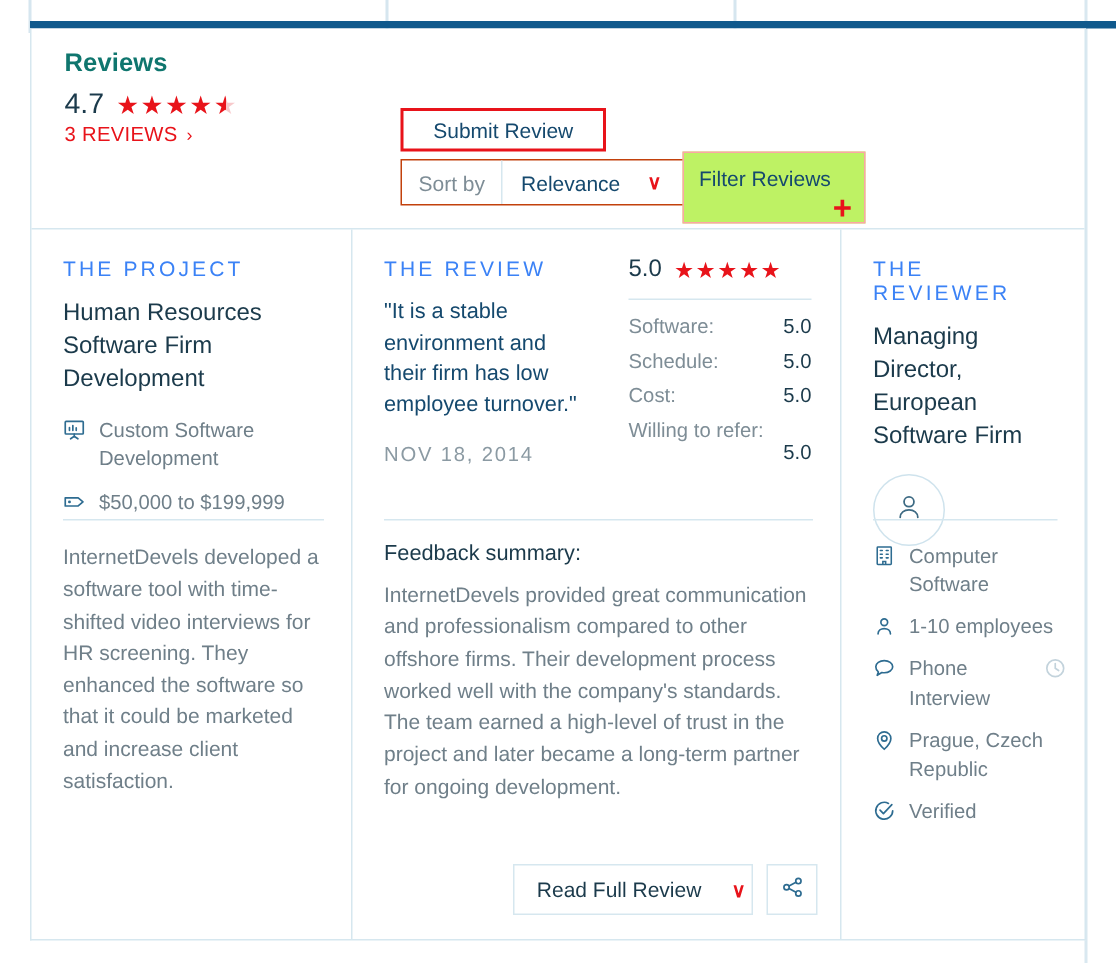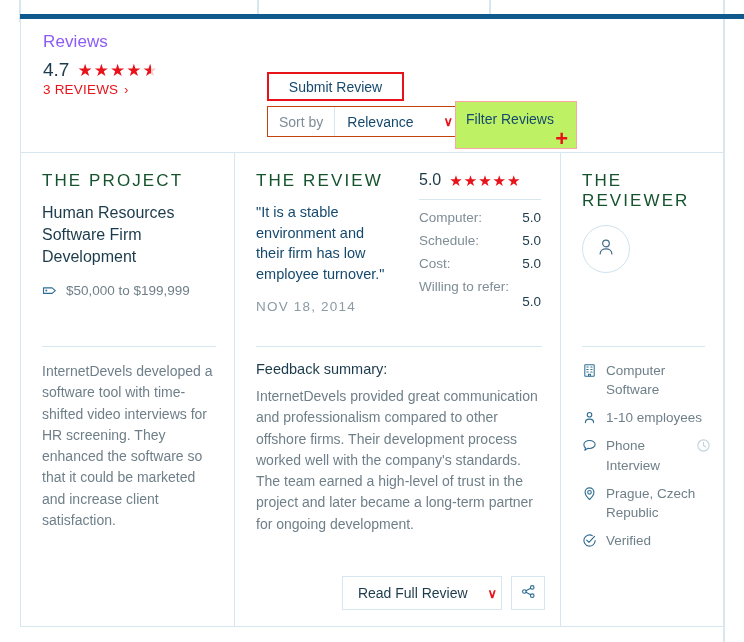--- a/index.html
+++ b/index.html
@@ -25,21 +25,21 @@
   
   .card {
     position: absolute; left: 20px; top: 19px; width: 704px; height: 608px;
     background: #fff; border: 1px solid #d6e7ef; border-top: none;
   }
 
   
   .rev-header { position: relative; height: 134px; border-bottom: 1px solid #d6e7ef; }
   .rev-title {
     position: absolute; left: 22px; top: 13px;
-    font-size: 17px; color: #8b5cf6; font-weight: 400; letter-spacing: .1px;
+    font-size: 17px; color: #0f766e; font-weight: 700; letter-spacing: .1px;
   }
   .score-row { position: absolute; left: 22px; top: 40px; display: flex; align-items: center; gap: 8px; }
   .score-num { font-size: 19px; color: #1b3a4b; }
   .stars { display: inline-flex; gap: 1px; line-height: 1; }
   .star { font-size: 17px; color: #e8131a; line-height: 1; }
   .star.half {
     position: relative; color: #f4a9ab;
     background: linear-gradient(90deg, #e8131a 55%, #f7c9cb 55%);
     -webkit-background-clip: text; background-clip: text; color: transparent;
   }
@@ -60,21 +60,21 @@
   .sortbox {
     position: absolute; left: 246px; top: 87px; height: 31px;
     display: flex; align-items: stretch;
     border: 1px solid #c2410c; background: #fff;
   }
   .sort-label {
     display: flex; align-items: center; padding: 0 11px;
     font-size: 14px; color: #7e8d96; border-right: 1px solid #d6e7ef;
   }
   .sort-value {
-    display: flex; align-items: center; gap: 30px; padding: 0 10px 0 12px;
+    display: flex; align-items: center; gap: 18px; padding: 0 10px 0 12px;
     font-size: 14px; color: #15496e; cursor: pointer; min-width: 128px; text-align: center;
   }
   .caret-red { color: #e8131a; font-size: 13px; font-weight: bold; }
 
   .filter-box {
     position: absolute; left: 434px; top: 82px; width: 122px; height: 48px;
     border: 1px solid #fca5a5; background: #bef264; cursor: pointer;
   }
   .filter-box .lbl {
     position: absolute; left: 10px; top: 9px;
@@ -87,21 +87,21 @@
 
   
   .body { position: relative; height: 473px; display: flex; }
   .col-project { width: 213px; position: relative; }
   .col-review  { width: 327px; position: relative;
                  border-left: 1px solid #d6e7ef; border-right: 1px solid #d6e7ef; }
   .col-reviewer{ flex: 1; position: relative; }
 
   .col-pad { padding: 18px 18px 0 21px; }
   .eyebrow {
-    font-size: 17px; color: #14532d; letter-spacing: 2.1px;
+    font-size: 14px; color: #3b82f6; letter-spacing: 2.1px;
     text-transform: uppercase; margin-bottom: 11px;
   }
   .proj-title { font-size: 16px; line-height: 1.36; color: #1b3a4b; }
 
   .meta-list { margin-top: 14px; }
   .meta-row { display: flex; gap: 9px; margin-bottom: 9px; align-items: flex-start; }
   .meta-row .mtxt { font-size: 13.5px; line-height: 1.42; color: #6f7f89; }
   .ico { flex: 0 0 auto; width: 15px; height: 15px; margin-top: 2px; color: #2e6c91; }
   .ico svg { display: block; width: 15px; height: 15px; }
 
@@ -206,20 +206,30 @@
 
       <div class="col-project">
         <div class="col-pad">
           <div class="eyebrow">THE PROJECT</div>
           <div class="proj-title">Human Resources Software Firm Development</div>
 
           <div class="meta-list">
             <div class="meta-row">
               <span class="ico">
                 <svg viewBox="0 0 16 16" fill="none" stroke="currentColor" stroke-width="1.2">
+                  <rect x="1.6" y="2" width="12.8" height="9" rx="0.6"></rect>
+                  <path d="M8 11v2M5.4 14.4 8 12.6l2.6 1.8" stroke-linecap="round"></path>
+                  <path d="M4.6 8.4v-2M7 8.4V5M9.4 8.4V6.6" stroke-linecap="round"></path>
+                </svg>
+              </span>
+              <span class="mtxt">Custom Software Development</span>
+            </div>
+            <div class="meta-row">
+              <span class="ico">
+                <svg viewBox="0 0 16 16" fill="none" stroke="currentColor" stroke-width="1.2">
                   <path d="M1.6 5.2h9.2l3.4 2.9-3.4 2.9H1.6z" stroke-linejoin="round"></path>
                   <circle cx="4.6" cy="8.1" r="1.05" fill="currentColor" stroke="none"></circle>
                 </svg>
               </span>
               <span class="mtxt">$50,000 to $199,999</span>
             </div>
           </div>
         </div>
 
         <div class="inner-sep" style="top:193px"></div>
@@ -243,21 +253,21 @@
               <span class="star">★</span>
               <span class="star">★</span>
               <span class="star">★</span>
               <span class="star">★</span>
               <span class="star">★</span>
             </span>
           </div>
           <div class="rat-sep"></div>
           <div class="rat-rows">
             <div class="rat-row">
-              <span class="k">Computer:</span>
+              <span class="k">Software:</span>
               <span class="v">5.0</span>
             </div>
             <div class="rat-row">
               <span class="k">Schedule:</span>
               <span class="v">5.0</span>
             </div>
             <div class="rat-row">
               <span class="k">Cost:</span>
               <span class="v">5.0</span>
             </div>
@@ -289,20 +299,21 @@
                 <path d="M10.3 4.5 5.3 7.1M5.3 8.9l5 2.6" stroke-linecap="round"></path>
               </svg>
             </span>
           </button>
         </div>
       </div>
 
       <div class="col-reviewer">
         <div class="col-pad">
           <div class="eyebrow">THE REVIEWER</div>
+          <div class="reviewer-name">Managing Director, European Software Firm</div>
           <div class="avatar">
             <span>
               <svg width="22" height="22" viewBox="0 0 24 24" fill="none" stroke="currentColor" stroke-width="1.3">
                 <circle cx="12" cy="8.2" r="3.6"></circle>
                 <path d="M5.6 19.5c0-3.3 2.9-5.4 6.4-5.4s6.4 2.1 6.4 5.4" stroke-linecap="round"></path>
               </svg>
             </span>
           </div>
         </div>
 

